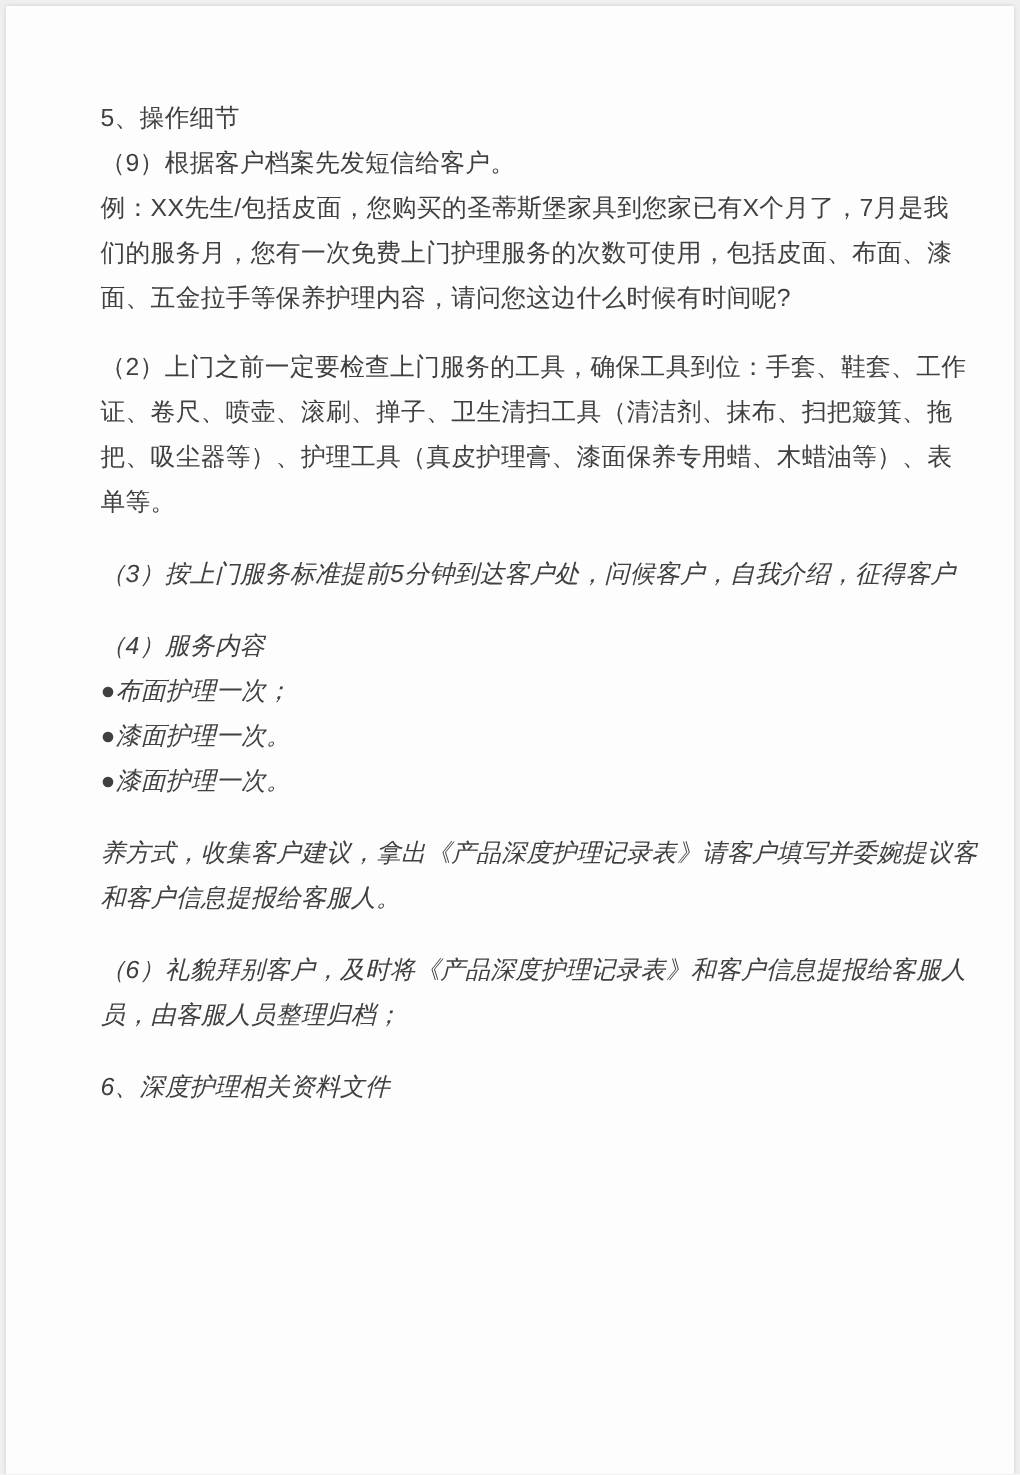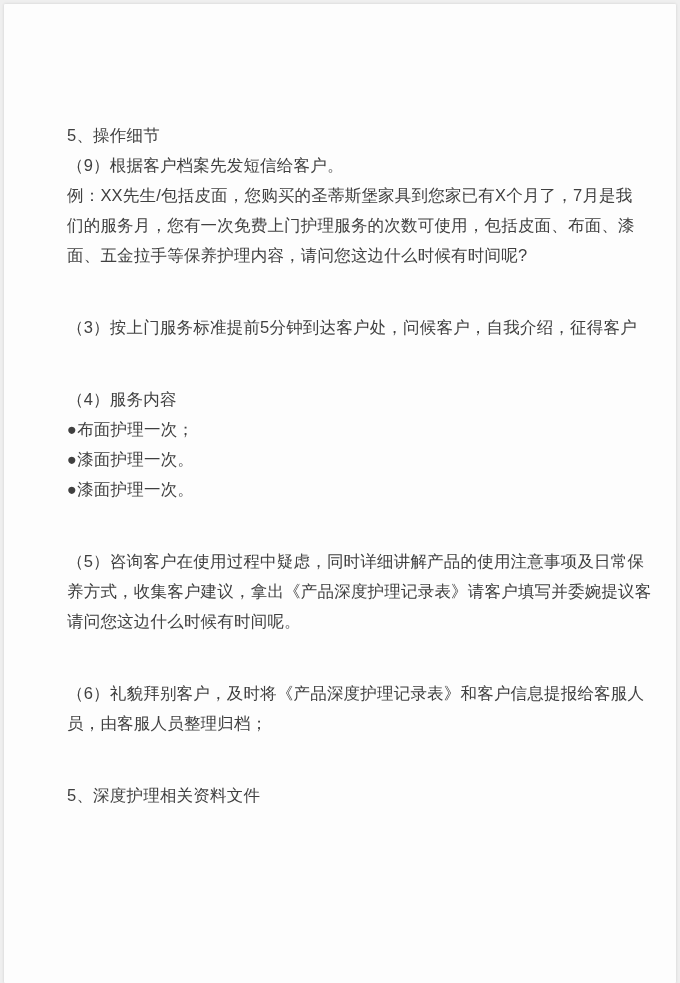--- a/index.html
+++ b/index.html
@@ -18,27 +18,27 @@
     position: absolute;
     left: 4px;
     top: 4px;
     width: 672px;
     height: 979px;
     background: #fdfdfd;
     box-shadow: 0 0 3px rgba(0,0,0,0.14);
     border-radius: 1px;
   }
   .content {
-    padding: 116px 62px 0 63px;
+    padding: 60px 62px 0 63px;
     color: #404040;
     font-size: 16.5px;
     line-height: 30px;
   }
   .block { margin: 0; }
-  .gap    { margin-top: 42px; }
+  .gap    { margin-top: 18px; font-style: italic; }
   .gap-sm { margin-top: 16px; }
   .line {
     white-space: nowrap;
     letter-spacing: 0.2px;
   }
   .bullet-line { }
 </style>
 </head>
 <body>
 
@@ -52,41 +52,46 @@
     <div class="block">
       <div class="line">（9）根据客户档案先发短信给客户。</div>
     </div>
 
     <div class="block">
       <div class="line">例：XX先生/包括皮面，您购买的圣蒂斯堡家具到您家已有X个月了，7月是我</div>
       <div class="line">们的服务月，您有一次免费上门护理服务的次数可使用，包括皮面、布面、漆</div>
       <div class="line">面、五金拉手等保养护理内容，请问您这边什么时候有时间呢?</div>
     </div>
 
+    <div class="block gap-sm">
+      <div class="line">（2）上门之前一定要检查上门服务的工具，确保工具到位：手套、鞋套、工作</div>
+      <div class="line">证、卷尺、喷壶、滚刷、掸子、卫生清扫工具（清洁剂、抹布、扫把簸箕、拖</div>
+      <div class="line">把、吸尘器等）、护理工具（真皮护理膏、漆面保养专用蜡、木蜡油等）、表</div>
+      <div class="line">单等。</div>
+    </div>
 
     <div class="block gap">
       <div class="line">（3）按上门服务标准提前5分钟到达客户处，问候客户，自我介绍，征得客户</div>
     </div>
 
     <div class="block gap">
       <div class="line">（4）服务内容</div>
       <div class="line bullet-line">●布面护理一次；</div>
       <div class="line bullet-line">●漆面护理一次。</div>
       <div class="line bullet-line">●漆面护理一次。</div>
     </div>
 
     <div class="block gap">
-      <div class="line">（5）咨询客户在使用过程中疑虑，同时详细讲解产品的使用注意事项及日常保</div>
       <div class="line">养方式，收集客户建议，拿出《产品深度护理记录表》请客户填写并委婉提议客</div>
-      <div class="line">请问您这边什么时候有时间呢。</div>
+      <div class="line">和客户信息提报给客服人。</div>
     </div>
 
     <div class="block gap">
       <div class="line">（6）礼貌拜别客户，及时将《产品深度护理记录表》和客户信息提报给客服人</div>
       <div class="line">员，由客服人员整理归档；</div>
     </div>
 
     <div class="block gap">
-      <div class="line">5、深度护理相关资料文件</div>
+      <div class="line">6、深度护理相关资料文件</div>
     </div>
 
   </div>
 </div>
 
 </body></html>

